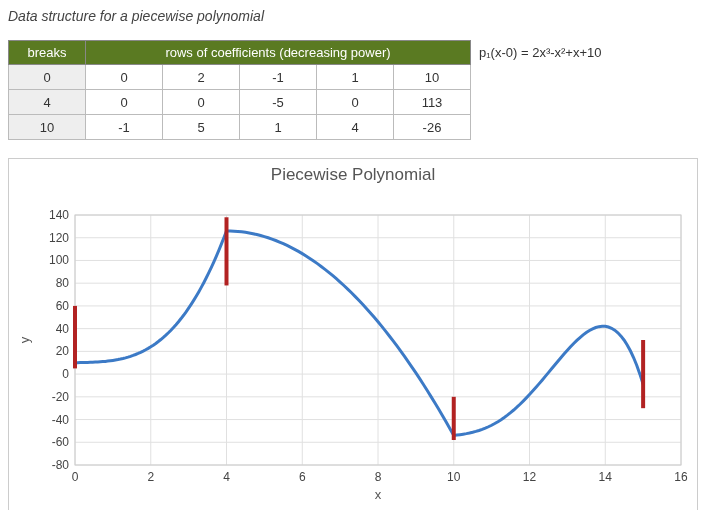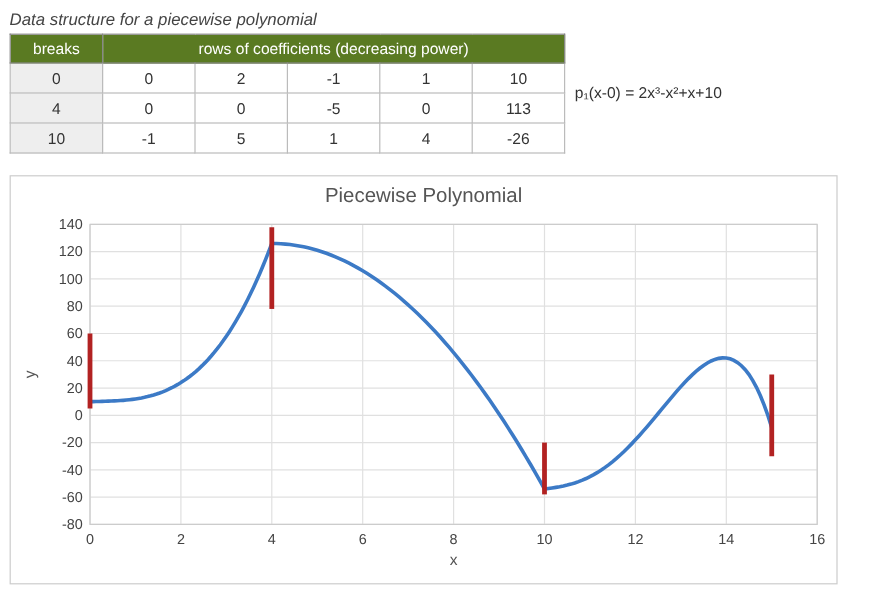--- a/index.html
+++ b/index.html
@@ -8,25 +8,25 @@
     font-family: Arial, Helvetica, sans-serif;
     font-size: 13px;
     color: #333;
     width: 724px;
     box-sizing: border-box;
   }
   .title-line {
     font-style: italic;
     font-size: 14px;
     color: #444;
-    margin-bottom: 4px;
+    margin-bottom: 16px;
   }
   .table-row {
     display: flex;
-    align-items: center;
+    align-items: flex-start;
   }
   table.data {
     border-collapse: collapse;
   }
   table.data th {
     background: #5a7a22;
     color: #fff;
     font-weight: normal;
     text-align: center;
     padding: 4px 8px;
@@ -62,21 +62,21 @@
     margin-top: 18px;
     border: 1px solid #ccc;
     padding: 6px;
     width: 690px;
     box-sizing: border-box;
   }
   .chart-title {
     text-align: center;
     font-size: 17px;
     color: #555;
-    margin-bottom: 4px;
+    margin-bottom: 20px;
   }
   .axis-label {
     font-size: 13px;
     fill: #555;
   }
   .tick-label {
     font-size: 12px;
     fill: #444;
   }
   .grid line {

